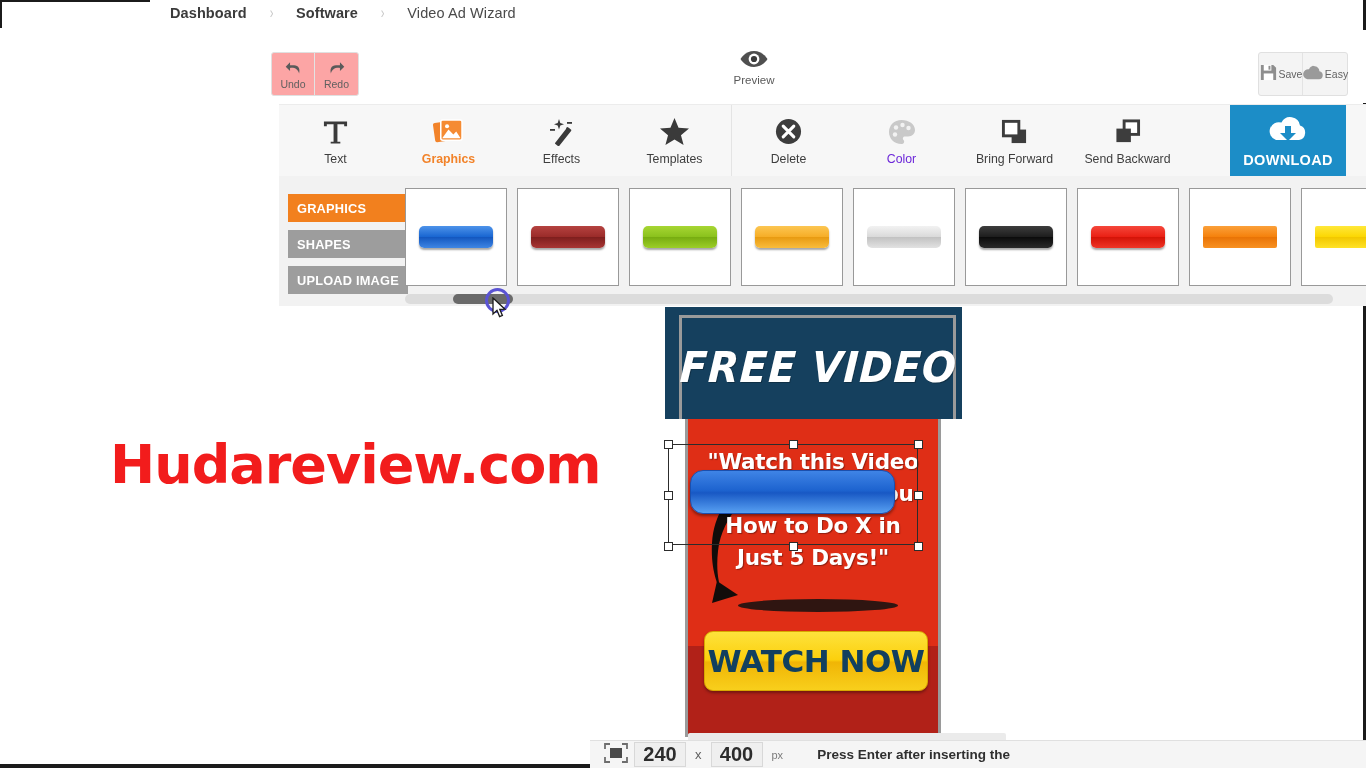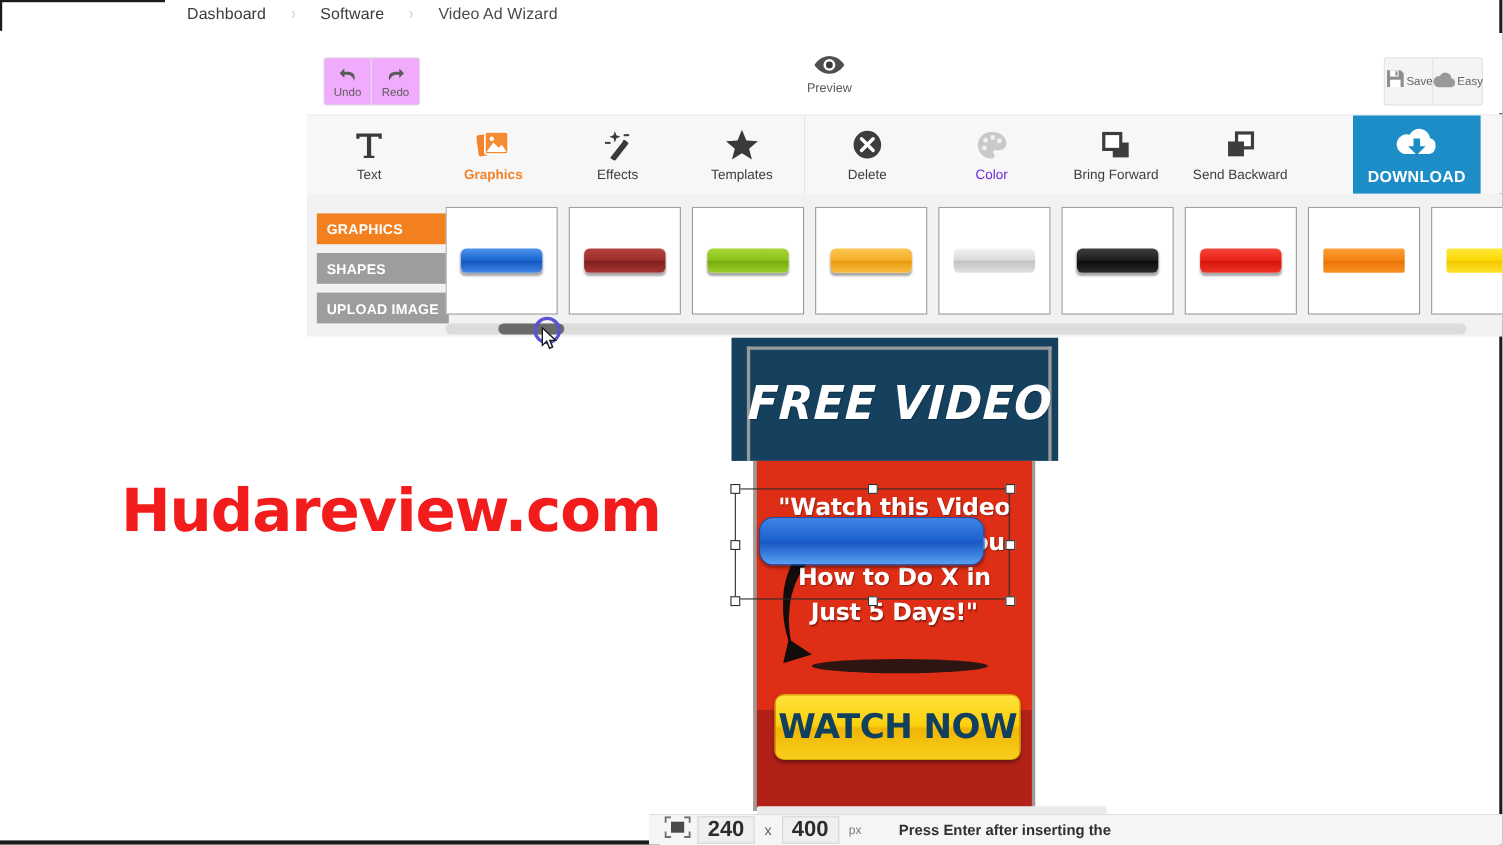--- a/index.html
+++ b/index.html
@@ -16,33 +16,33 @@
   .edge-left { position:absolute; left:0; top:0; width:2px; height:28px; background:#1b1b1b; }
   .edge-bottom-left { position:absolute; left:0; top:764px; width:600px; height:4px; background:#1b1b1b; }
   .edge-right { position:absolute; right:0; top:0; width:3px; height:768px; background:#1b1b1b; }
 
   
   .breadcrumb {
     position: absolute; left: 170px; top: 0px; height: 26px;
     display: flex; align-items: center; gap: 0px;
     font-size: 14.5px;
   }
-  .bc-item { color: #3b3b3b; font-weight: 400; letter-spacing: .1px; }
+  .bc-item { color: #3b3b3b; font-weight: 700; letter-spacing: .1px; }
   .bc-item.last { font-weight: 400; color: #4a4a4a; }
   .bc-sep {
     color: #c9c9c9; font-size: 16px; font-weight: 300;
     padding: 0 22px; transform: scaleX(.7);
   }
 
   
   .upper-bar { position:absolute; left:0; top:30px; width:1366px; height:73px; background:#fff; }
 
   .ur-group {
-    position:absolute; left:294px; top:22px;
-    display:flex; background:#f0abfc; border:1px solid #e0e0e0; border-radius:3px;
+    position:absolute; left:271px; top:22px;
+    display:flex; background:#fca5a5; border:1px solid #e0e0e0; border-radius:3px;
   }
   .ur-btn {
     width:43px; height:42px; display:flex; flex-direction:column;
     align-items:center; justify-content:center; gap:1px; cursor:pointer;
     border-right:1px solid #e3e3e3;
   }
   .ur-btn:last-child { border-right:none; }
   .ur-btn .lbl { font-size:10.5px; color:#5f5f5f; }
   .ur-btn svg { display:block; }
 

